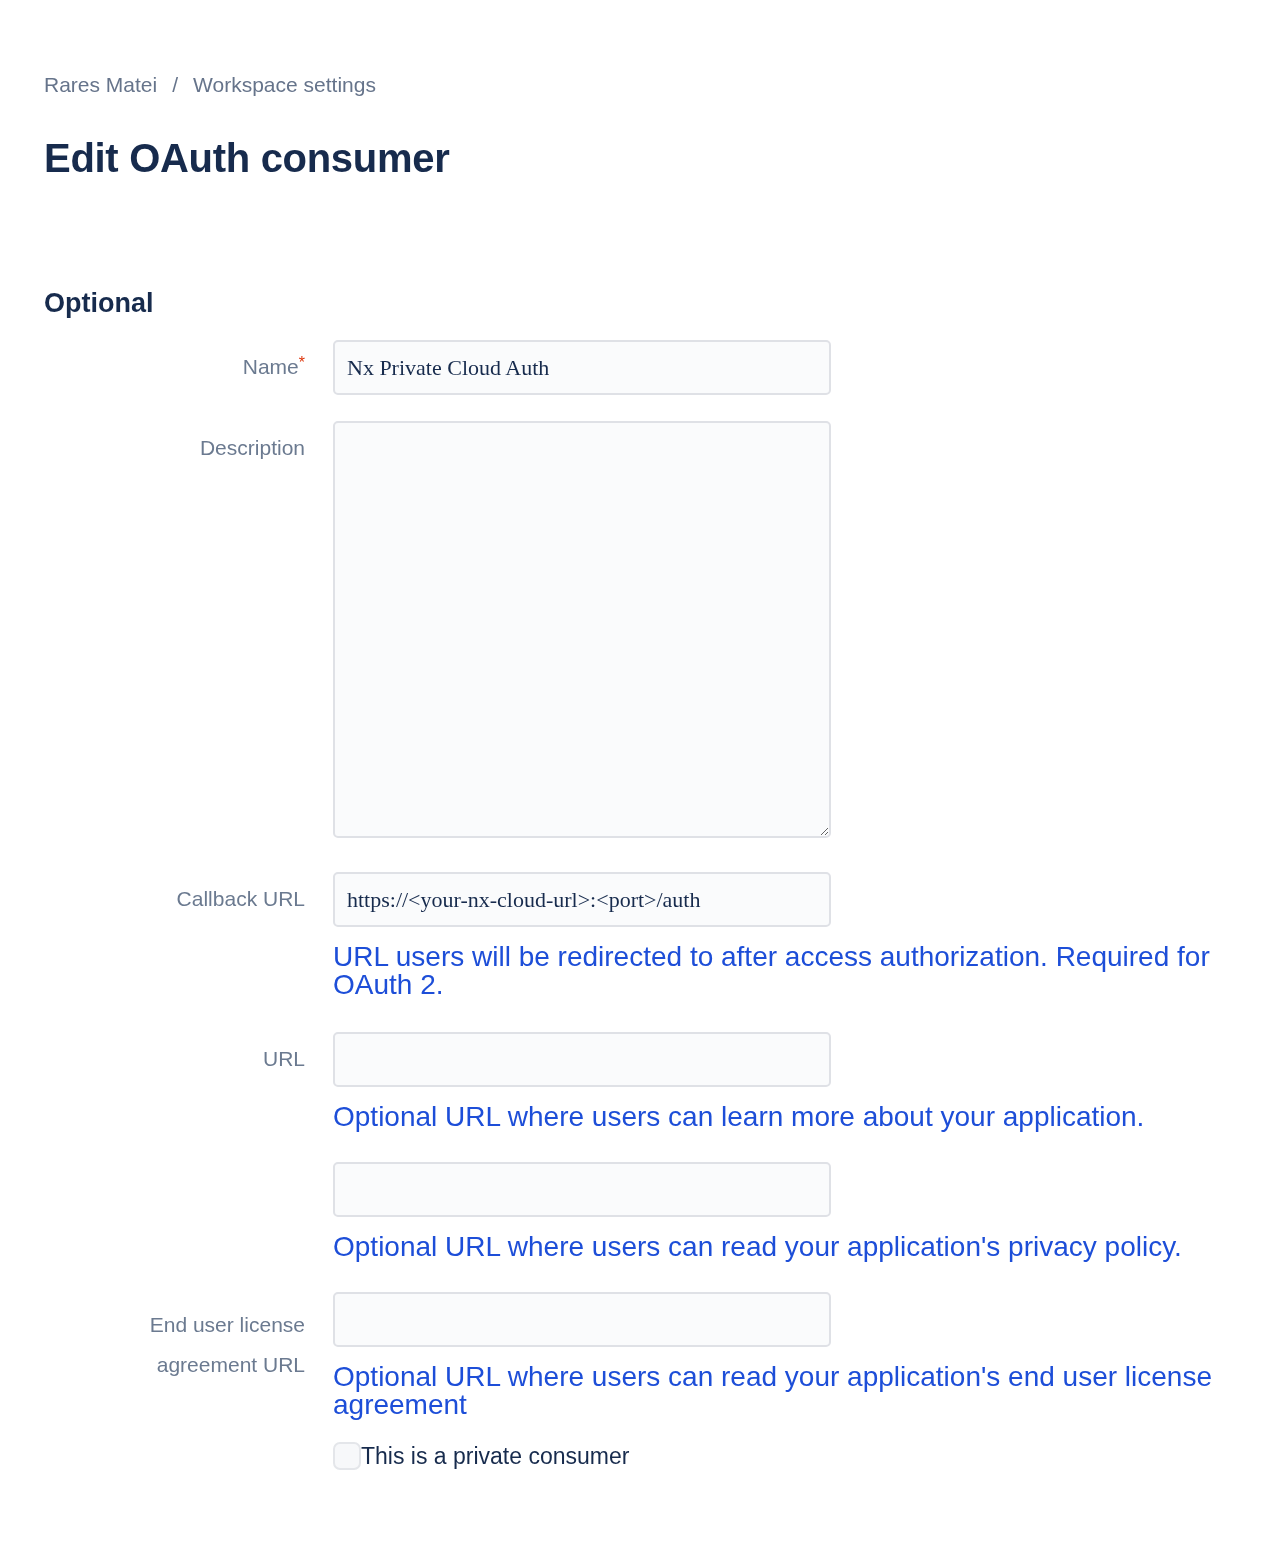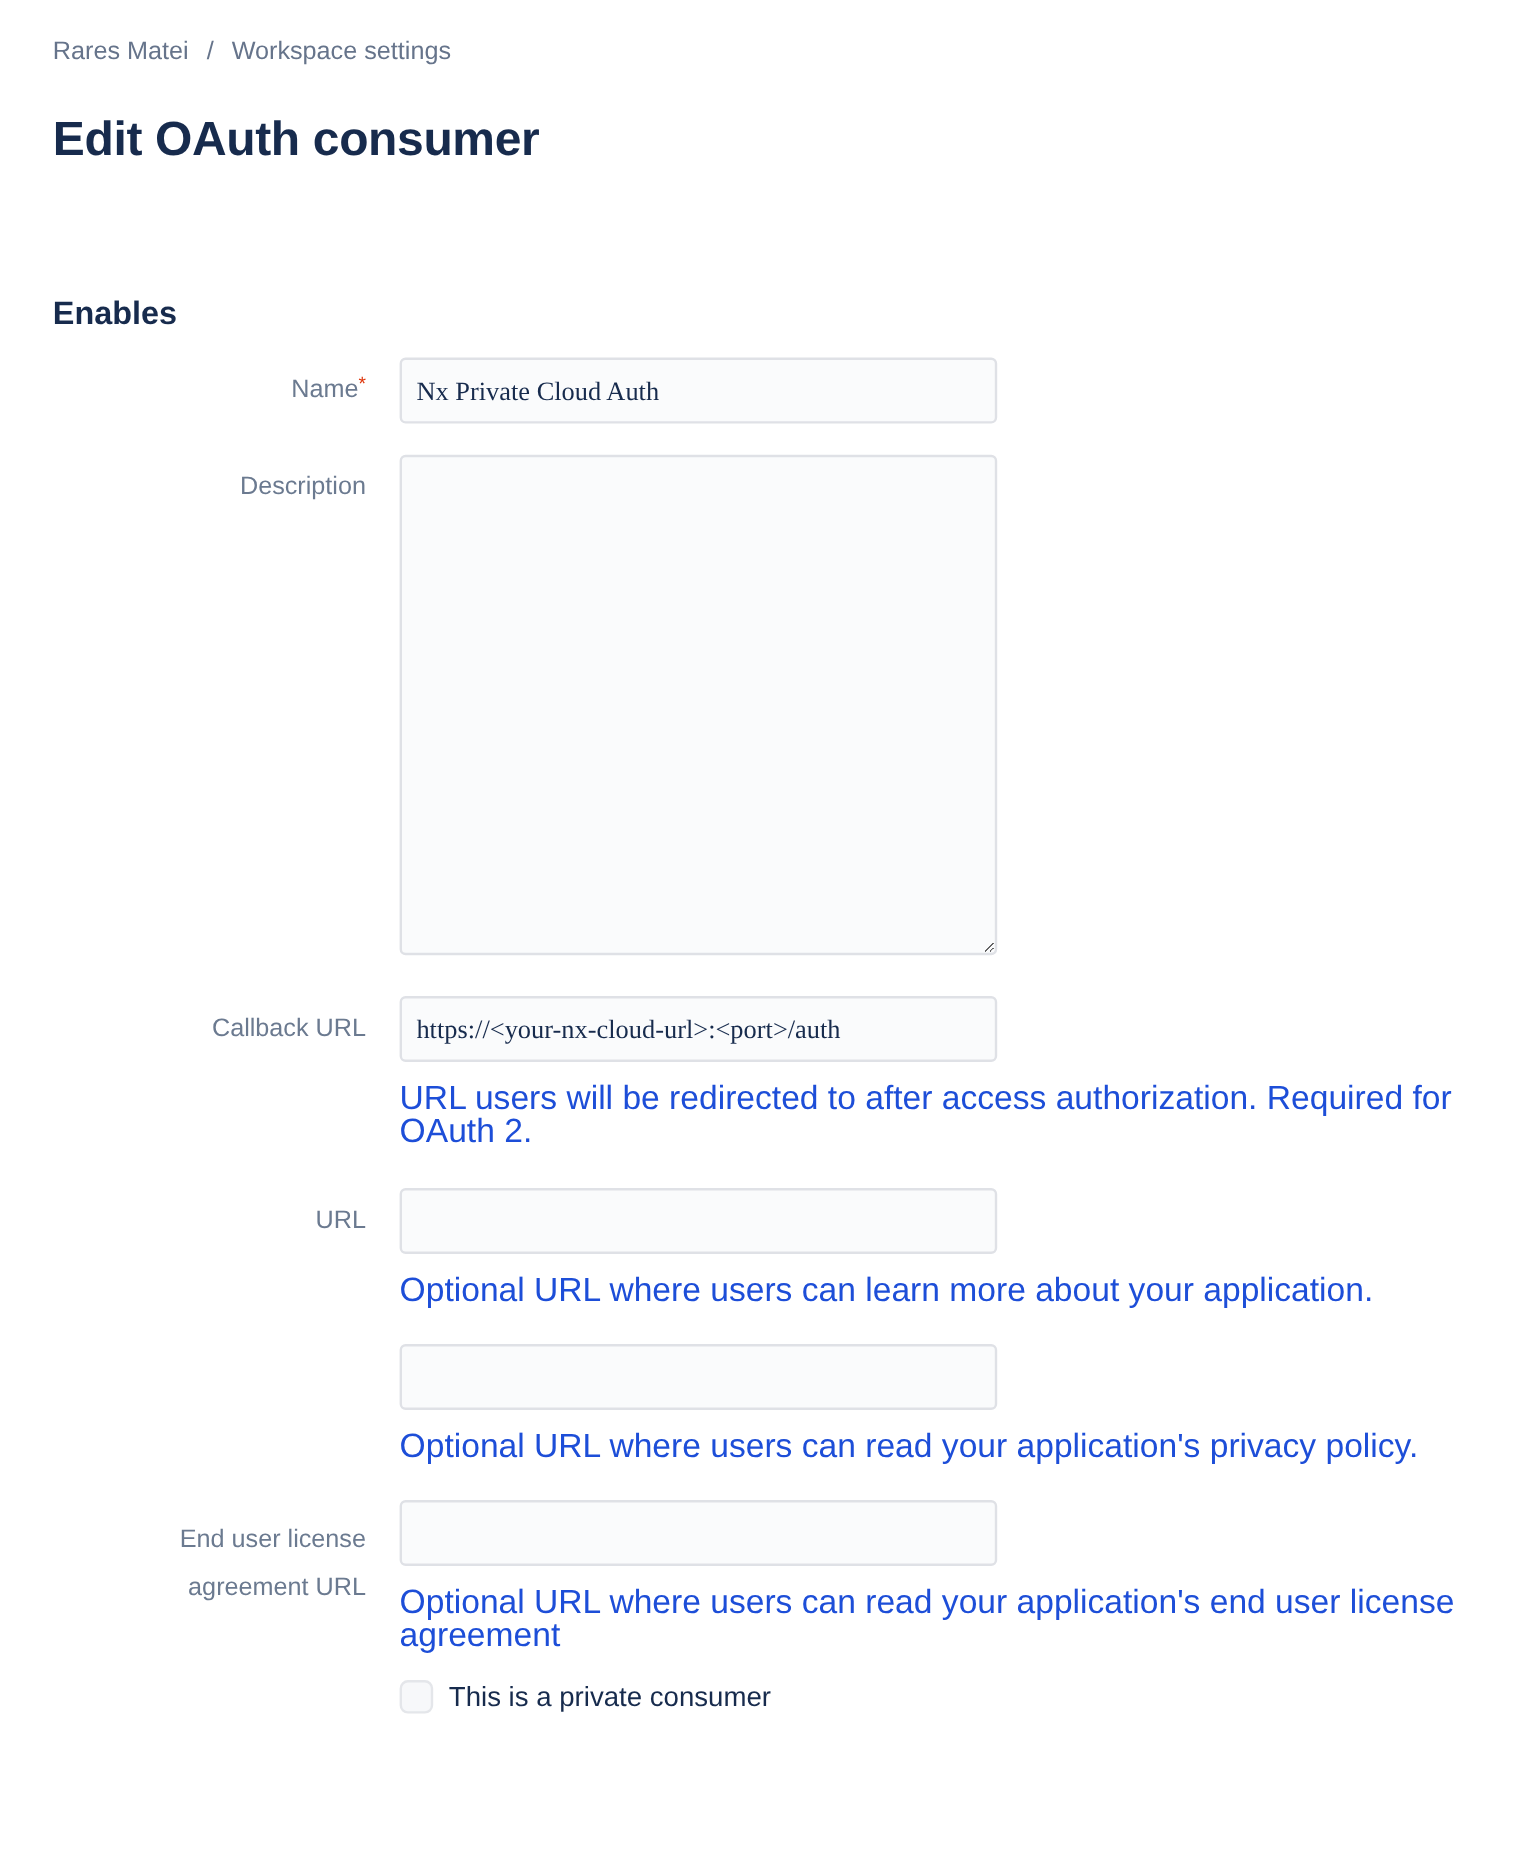--- a/index.html
+++ b/index.html
@@ -3,21 +3,21 @@
 <meta charset="utf-8">
 <style>
   * { margin: 0; padding: 0; box-sizing: border-box; }
   html, body { background: #ffffff; }
   body {
     width: 1278px;
     min-height: 1554px;
     font-family: "Liberation Sans", sans-serif;
     color: #172B4D;
   }
-  .page { padding: 30px 44px 60px 44px; }
+  .page { padding: 30px 44px 60px 44px; margin-top: 42px; }
 
   
   .breadcrumb {
     font-size: 21px;
     line-height: 26px;
     color: #66748B;
     display: flex;
     align-items: center;
   }
   .breadcrumb a {
@@ -108,21 +108,21 @@
 
   
   .row-name        { margin-bottom: 26px; }
   .row-description { margin-bottom: 34px; }
   .row-callback    { margin-bottom: 33px; }
   .row-url         { margin-bottom: 31px; }
   .row-privacy     { margin-bottom: 31px; }
   .row-eula        { margin-bottom: 22px; }
 
   
-  .checkbox-row { display: flex; align-items: center; gap: 13px; }
+  .checkbox-row { display: flex; align-items: center; }
   .checkbox {
     width: 28px;
     height: 28px;
     flex: 0 0 28px;
     border: 2px solid #E4E6EA;
     border-radius: 7px;
     background: #F7F8FA;
     cursor: pointer;
   }
   .checkbox-label {
@@ -157,21 +157,21 @@
 <div class="page">
 
   <nav class="breadcrumb">
     <a>Rares Matei</a>
     <span class="sep">/</span>
     <a>Workspace settings</a>
   </nav>
 
   <h1>Edit OAuth consumer</h1>
 
-  <h2 class="section-title">Enables</h2>
+  <h2 class="section-title">Optional</h2>
 
   <form>
 
     <div class="form-row row-name">
       <label class="field-label">
         <span>Name</span><sup class="req">*</sup>
       </label>
       <div class="field-control">
         <input type="text" class="text-input" value="Nx Private Cloud Auth" style="">
       </div>

